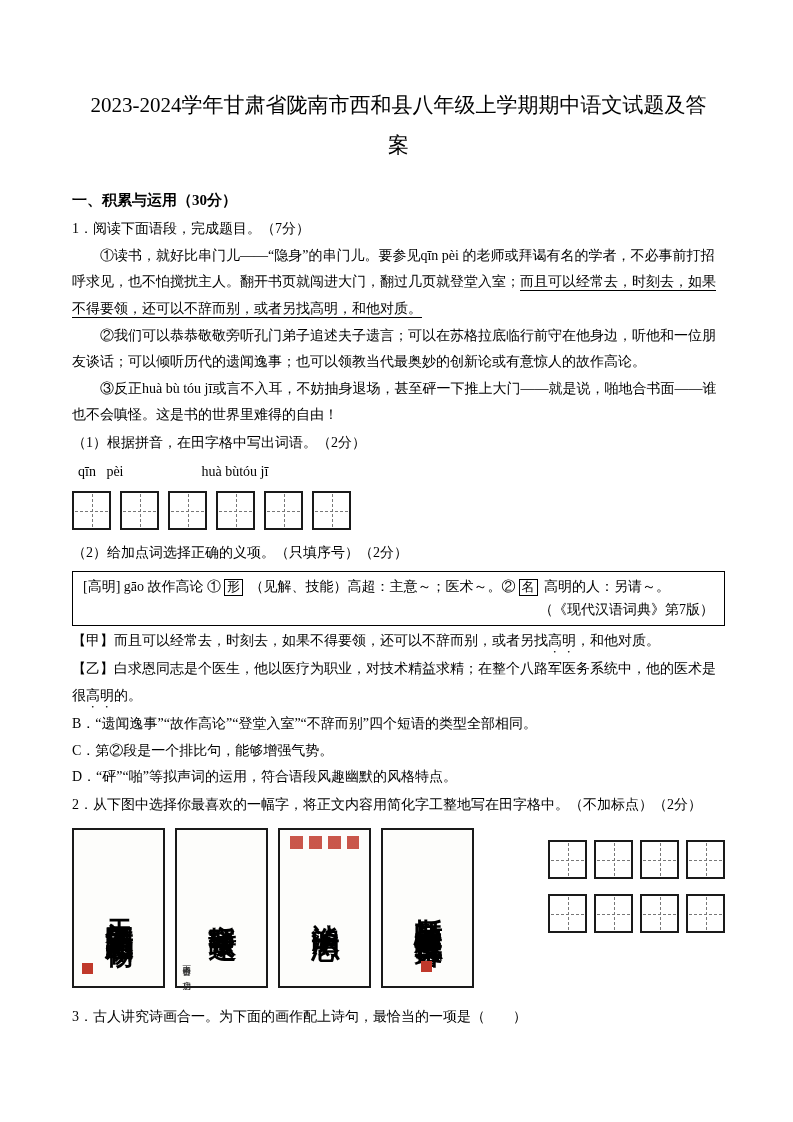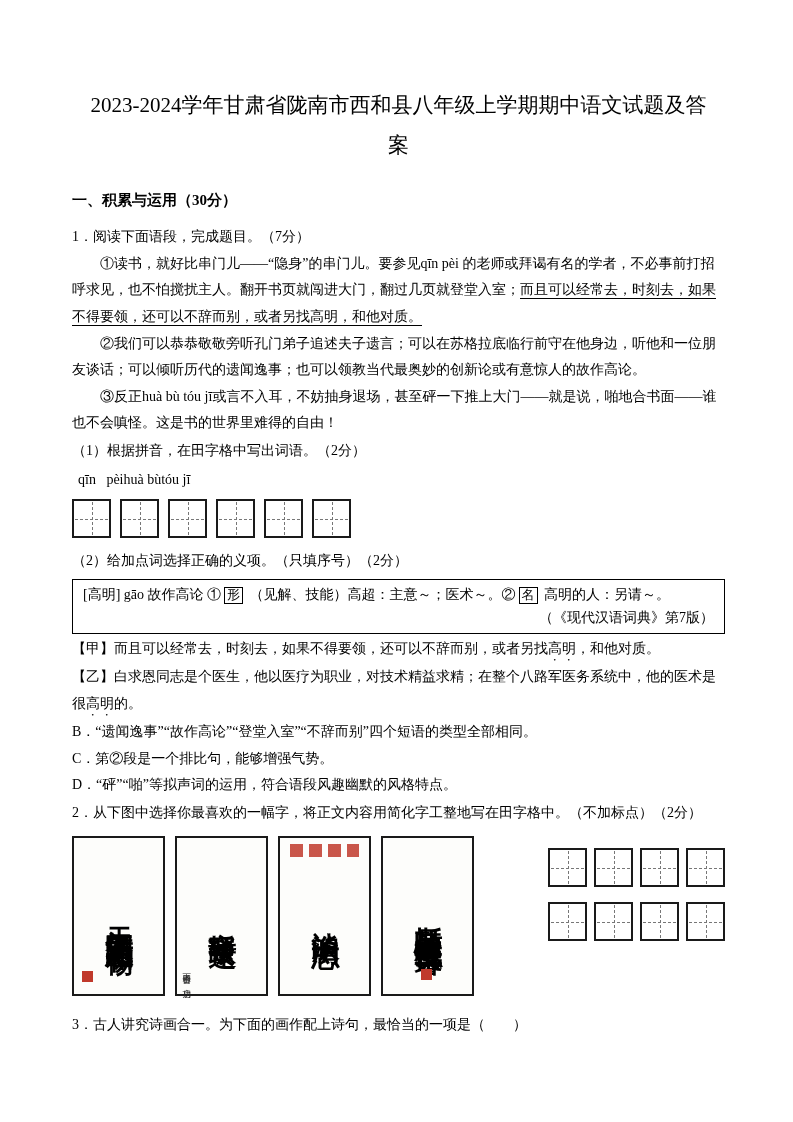--- a/index.html
+++ b/index.html
@@ -16,27 +16,27 @@
     line-height: 1.9;
   }
   .title {
     margin: 0 0 20px;
     text-align: center;
     font-size: 21px;
     font-weight: normal;
     line-height: 1.9;
   }
   .title span { display: block; }
-  .sec-heading { font-size: 15px; font-weight: bold; margin: 0 0 10px; }
+  .sec-heading { font-size: 15px; font-weight: bold; margin: 0 0 2px; }
   p { margin: 0; }
   .passage { text-indent: 2em; }
   .u-line { text-decoration: underline; text-underline-offset: 4px; }
   .pinyin-row { display: flex; padding-left: 6px; margin-top: 2px; }
   .pinyin-row span { white-space: pre; }
-  .pinyin-row .p2 { }
+  .pinyin-row .p2 { margin-left: 78px; }
   .tian-row { display: flex; gap: 9px; margin: 6px 0 10px; }
   .tian {
     width: 39px; height: 39px;
     border: 2px solid #1a1a1a;
     position: relative; flex: 0 0 auto; background: #fff;
   }
   .tian::before {
     content: ""; position: absolute; left: 1px; right: 1px; top: 50%;
     border-top: 1px dashed #777;
   }

